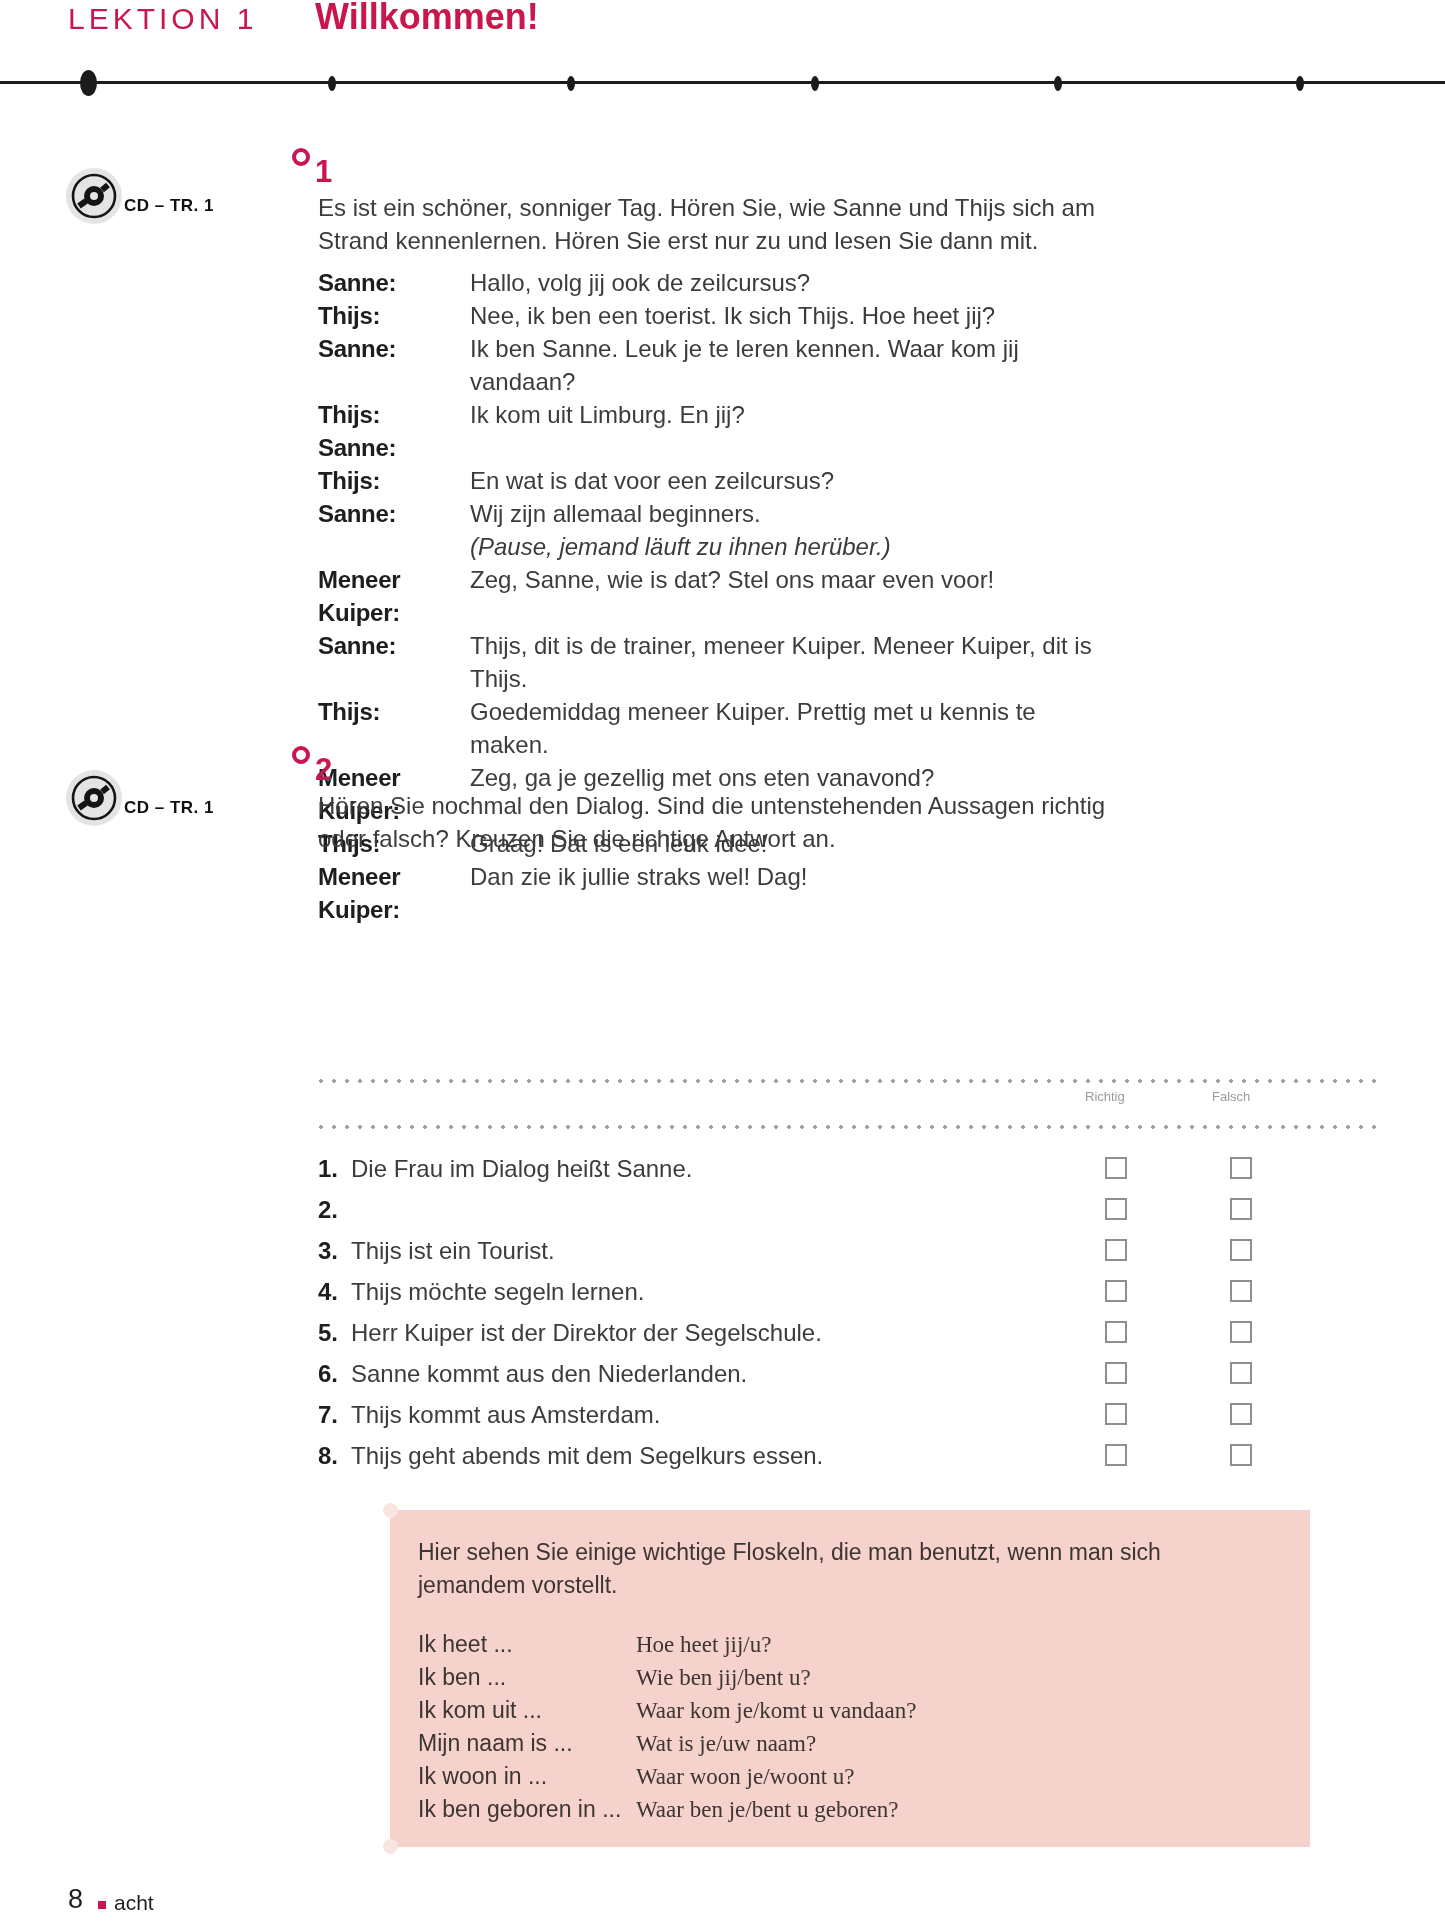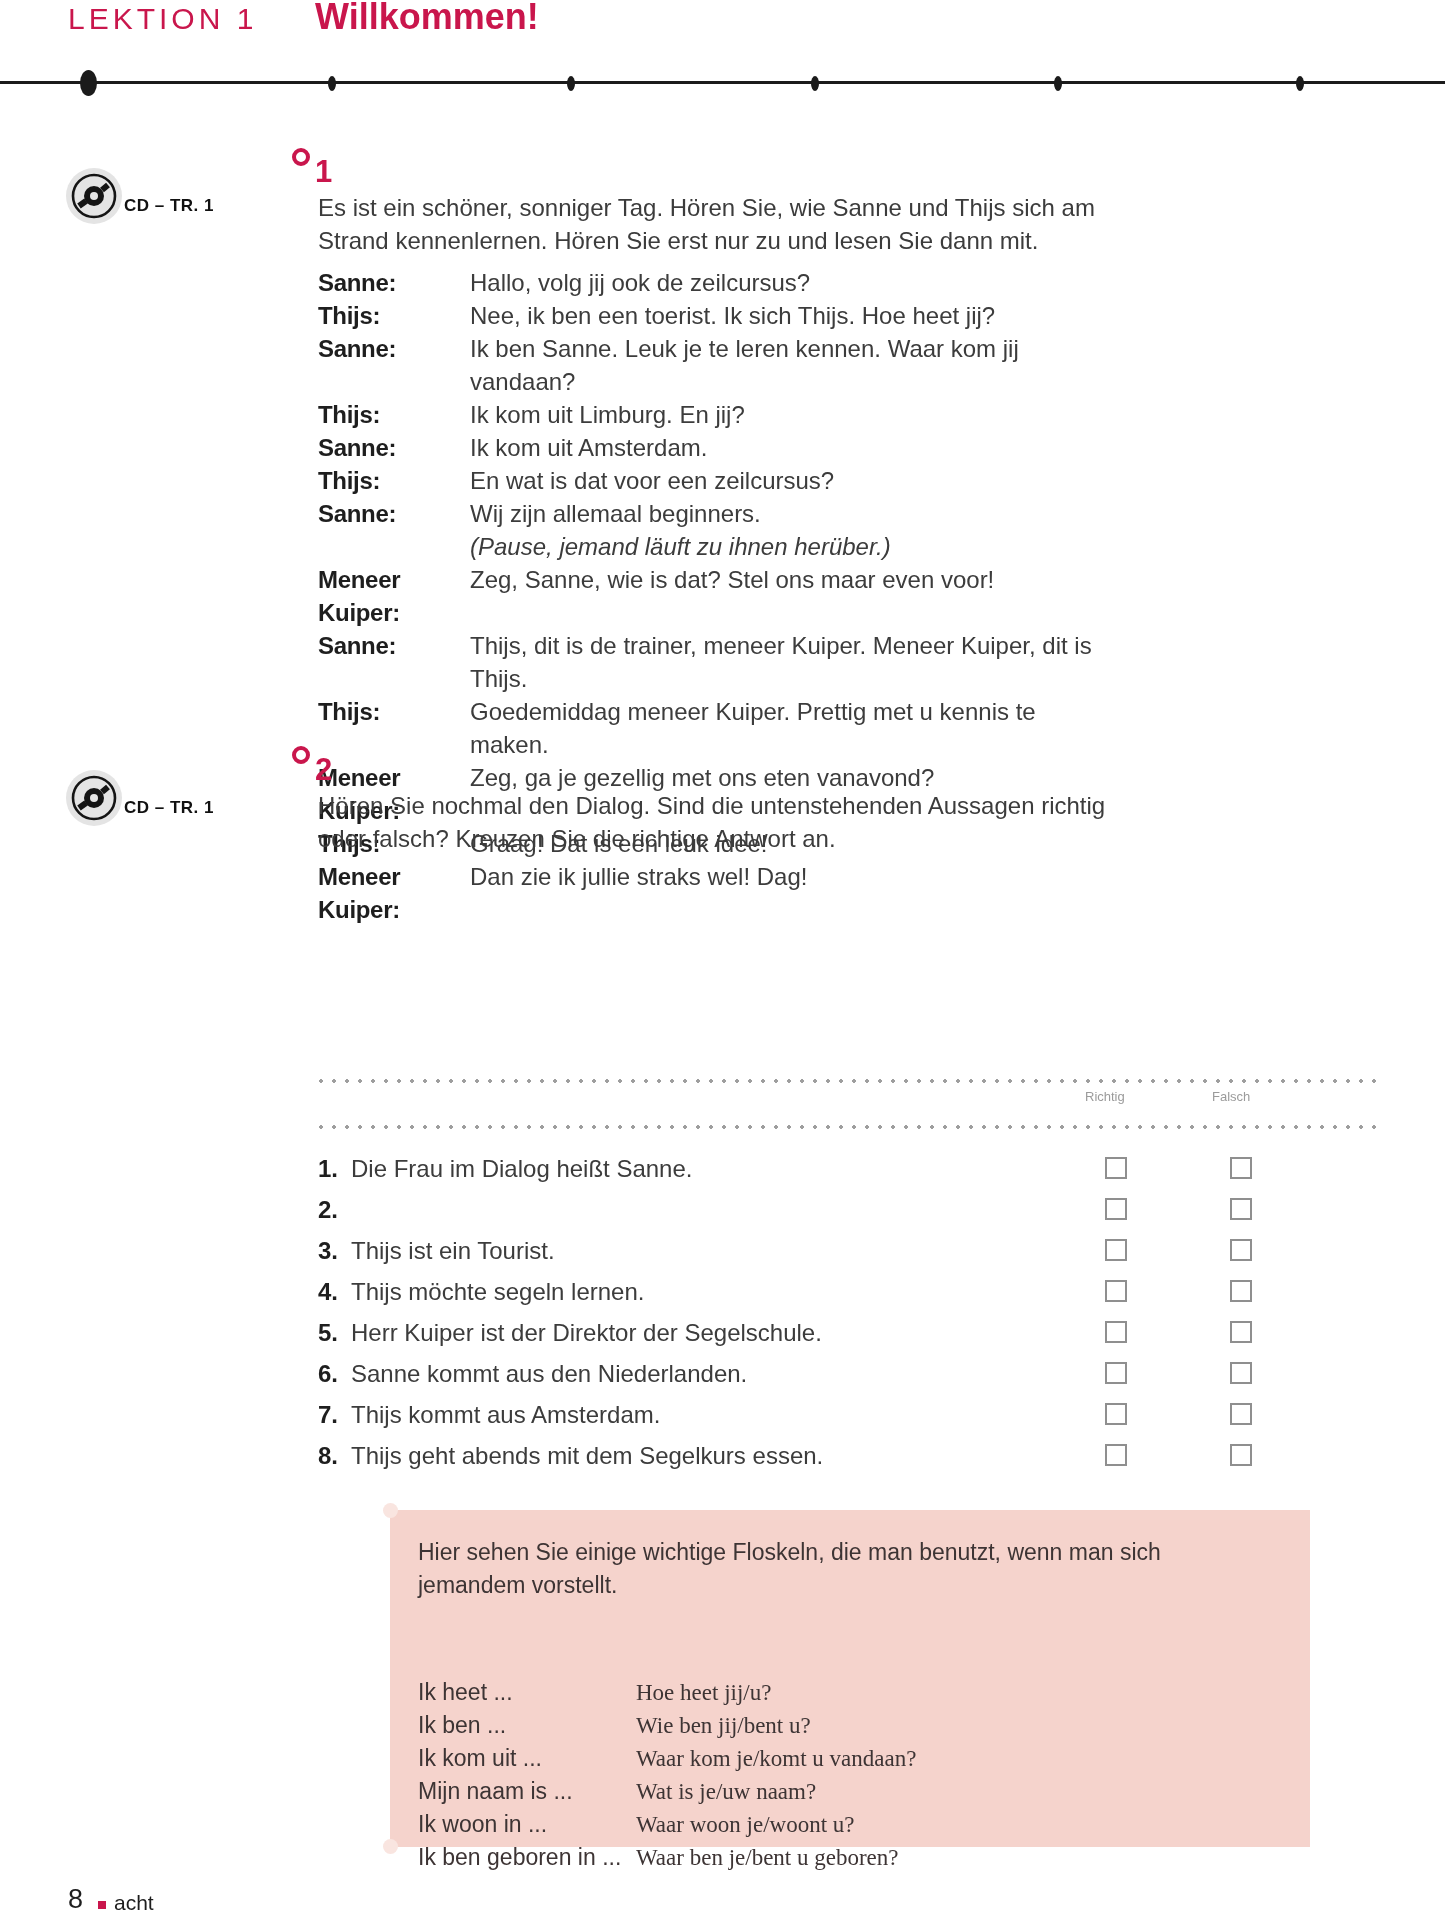--- a/index.html
+++ b/index.html
@@ -50,21 +50,21 @@
   .stmt-row{position:relative;height:41px;display:flex;font-size:24px;line-height:29px;}
   .stmt-num{flex:0 0 33px;font-weight:700;color:#1e1e1e;}
   .stmt-text{color:#3c3c3c;}
   .cb{position:absolute;top:3px;width:18px;height:18px;border:2px solid #8f8f8f;background:#fff;}
   .cb-r{left:787px;} .cb-f{left:912px;}
   
   .infobox{position:absolute;left:390px;top:1510px;width:920px;height:337px;background:#f5d3cc;}
   .corner-dot{position:absolute;width:15px;height:15px;border-radius:50%;background:#f9e5e0;}
   .cd-tl{left:-7px;top:-7px;} .cd-bl{left:-7px;bottom:-7px;}
   .ib-intro{position:absolute;left:28px;top:26px;width:800px;font-size:23px;line-height:33px;color:#3d3434;}
-  .ib-list{position:absolute;left:28px;top:118px;width:860px;margin-top:48px;}
+  .ib-list{position:absolute;left:28px;top:118px;width:860px;}
   .phrase-row{display:flex;font-size:23px;line-height:33px;color:#3d3434;}
   .phrase-left{flex:0 0 218px;}
   .phrase-right{flex:1;font-family:Liberation Serif, serif;}
   
   .pg-num{position:absolute;left:68px;top:1884px;font-size:27px;color:#1e1e1e;}
   .pg-dot{position:absolute;left:98px;top:1901px;width:8px;height:8px;background:#c9164c;}
   .pg-word{position:absolute;left:114px;top:1891px;font-size:21px;color:#1e1e1e;text-align:center;}
 </style>
 </head>
 <body>
@@ -109,21 +109,20 @@
     <div class="d-row">
         <span class="d-speaker">Sanne:</span>
         <span class="d-text">Ik ben Sanne. Leuk je te leren kennen. Waar kom jij vandaan?</span>
       </div>
     <div class="d-row">
         <span class="d-speaker">Thijs:</span>
         <span class="d-text">Ik kom uit Limburg. En jij?</span>
       </div>
     <div class="d-row">
         <span class="d-speaker">Sanne:</span>
-        <span class="d-text">Ik kom uit Amsterdam.</span>
       </div>
     <div class="d-row">
         <span class="d-speaker">Thijs:</span>
         <span class="d-text">En wat is dat voor een zeilcursus?</span>
       </div>
     <div class="d-row">
         <span class="d-speaker">Sanne:</span>
         <span class="d-text">Wij zijn allemaal beginners.</span>
       </div>
     <div class="d-row">

